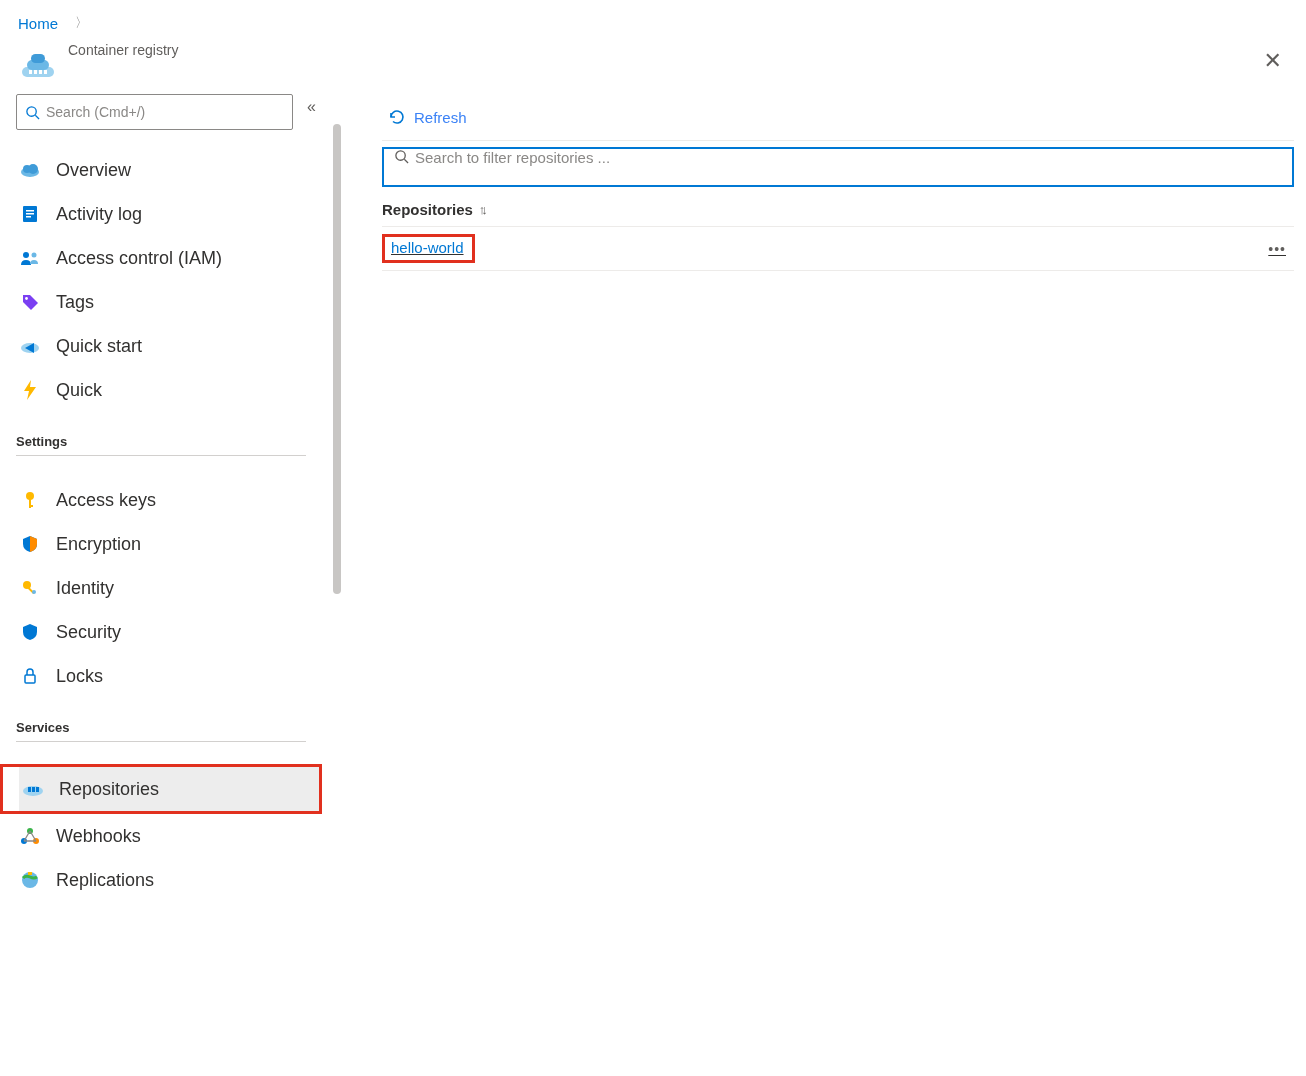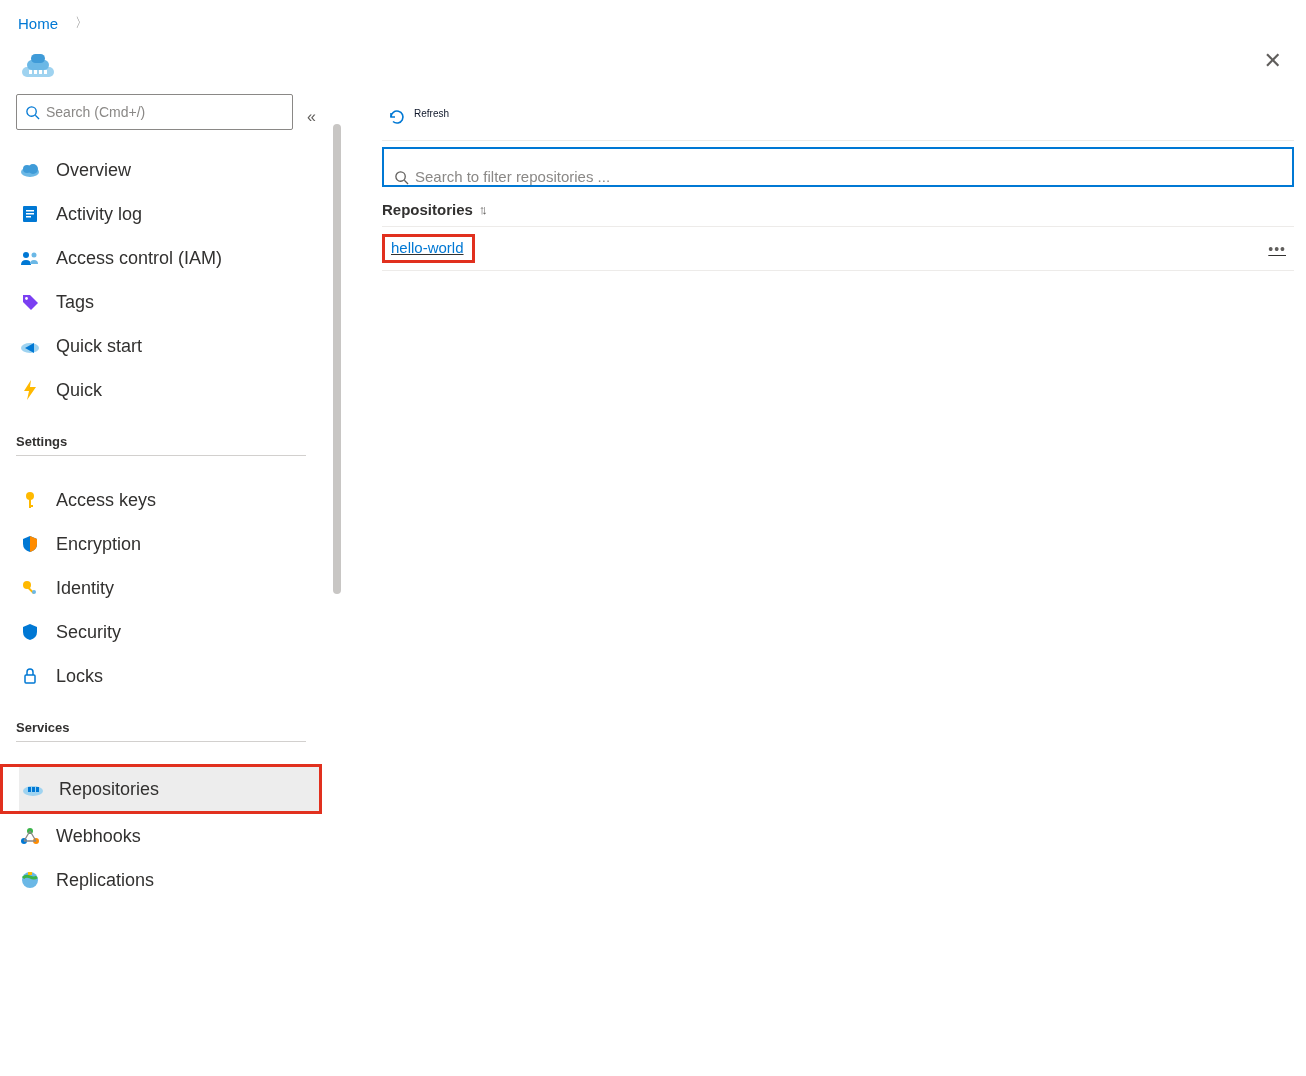--- a/index.html
+++ b/index.html
@@ -54,21 +54,21 @@
       align-items: stretch;
     }
 
     
     .sidebar {
       width: 330px;
       flex: none;
       padding: 0 0 0 16px;
     }
     .search-row {
-      display:flex; align-items:flex-end; gap:10px; padding-right:10px;
+      display:flex; align-items:flex-start; gap:10px; padding-right:10px;
     }
     .search-box {
       flex:1;
       display:flex; align-items:center;
       border:1px solid #8a8886;
       border-radius:2px;
       height:36px;
       padding:0 8px;
       color:#605e5c;
     }
@@ -134,32 +134,32 @@
       flex:1;
       padding: 0 12px 0 38px;
       min-width:0;
     }
     .toolbar {
       display:flex; align-items:center;
       height:46px;
       gap:8px;
     }
     .toolbar-btn {
-      display:flex; align-items:flex-start; gap:8px;
-      color:#0f172a; cursor:pointer;
-      font-size:10px;
+      display:flex; align-items:flex-end; gap:8px;
+      color:#3b82f6; cursor:pointer;
+      font-size:15px;
       padding:4px 6px;
     }
     .toolbar-btn .ticon { color:#0078d4; display:flex; }
 
     .filter-input {
       margin-top:6px;
       border:2px solid #0078d4;
       height:40px;
-      display:flex; align-items:flex-end;
+      display:flex; align-items:flex-start;
       padding:0 10px;
     }
     .filter-input .sicon { color:#605e5c; margin-right:6px; display:flex;}
     .filter-input input {
       flex:1; border:none; outline:none; font-size:15px;
       font-family:inherit;
     }
 
     .col-header {
       margin-top:10px;
@@ -199,20 +199,21 @@
       <rect x="1" y="14" width="32" height="10" rx="5" fill="#9fd3f0"></rect>
       <rect x="6" y="7" width="22" height="10" rx="5" fill="#6bb8e6"></rect>
       <rect x="10" y="1" width="14" height="9" rx="4.5" fill="#3f9bd8"></rect>
       <rect x="8" y="17" width="3" height="4" fill="#fff"></rect>
       <rect x="13" y="17" width="3" height="4" fill="#fff"></rect>
       <rect x="18" y="17" width="3" height="4" fill="#fff"></rect>
       <rect x="23" y="17" width="3" height="4" fill="#fff"></rect>
     </svg>
   </div>
   <div class="title-col">
+    <div class="subtitle">Container registry</div>
   </div>
   <div class="close-x">✕</div>
 </div>
 
 <div class="content">
 
   <div class="sidebar">
     <div class="search-row">
       <div class="search-box">
         <span class="sicon">

